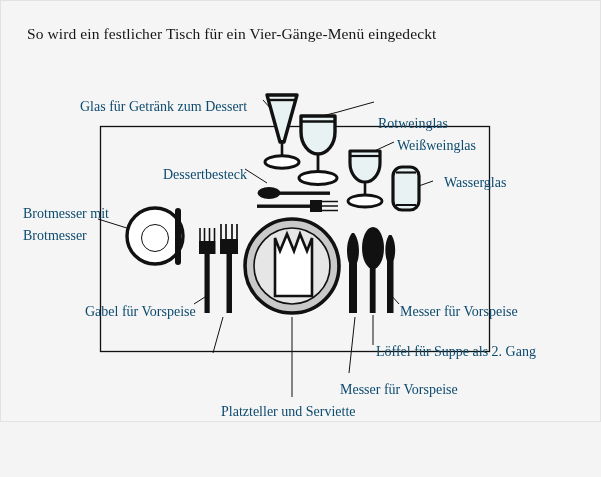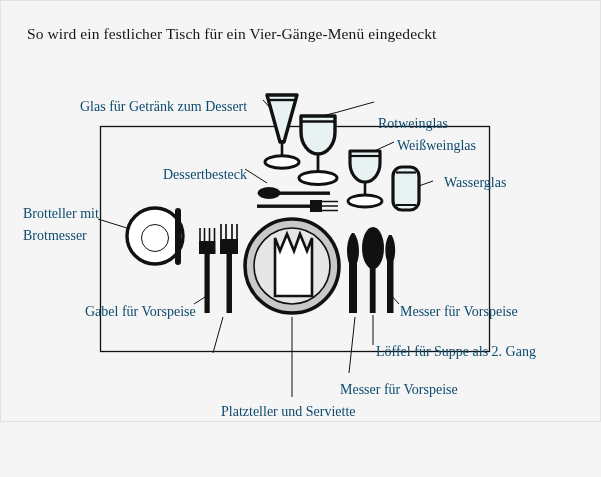--- a/index.html
+++ b/index.html
@@ -194,21 +194,21 @@
                C395 253 395 241 390.5 234 Z" fill="#111111"></path>
     </g>
 
   </svg>
 
   <div class="lbl" style="left:79px;  top:98px;">Glas für Getränk zum Dessert</div>
   <div class="lbl" style="left:377px; top:115px;">Rotweinglas</div>
   <div class="lbl" style="left:396px; top:137px;">Weißweinglas</div>
   <div class="lbl" style="left:436px; top:174px;margin-left:7px;">Wasserglas</div>
   <div class="lbl" style="left:162px; top:166px;">Dessertbesteck</div>
-  <div class="lbl" style="left:22px;  top:205px;">Brotteller mit</div>
+  <div class="lbl" style="left:22px;  top:205px;">Brotmesser mit</div>
   <div class="lbl" style="left:22px;  top:227px;">Brotmesser</div>
   <div class="lbl" style="left:62px;  top:303px;margin-left:22px;">Gabel für Vorspeise</div>
   <div class="lbl" style="left:399px; top:303px;">Messer für Vorspeise</div>
   <div class="lbl" style="left:375px; top:343px;">Löffel für Suppe als 2. Gang</div>
   <div class="lbl" style="left:339px; top:381px;">Messer für Vorspeise</div>
   <div class="lbl" style="left:220px; top:403px;">Platzteller und Serviette</div>
 
   <div id="watermark">blog</div>
 
 </div>

